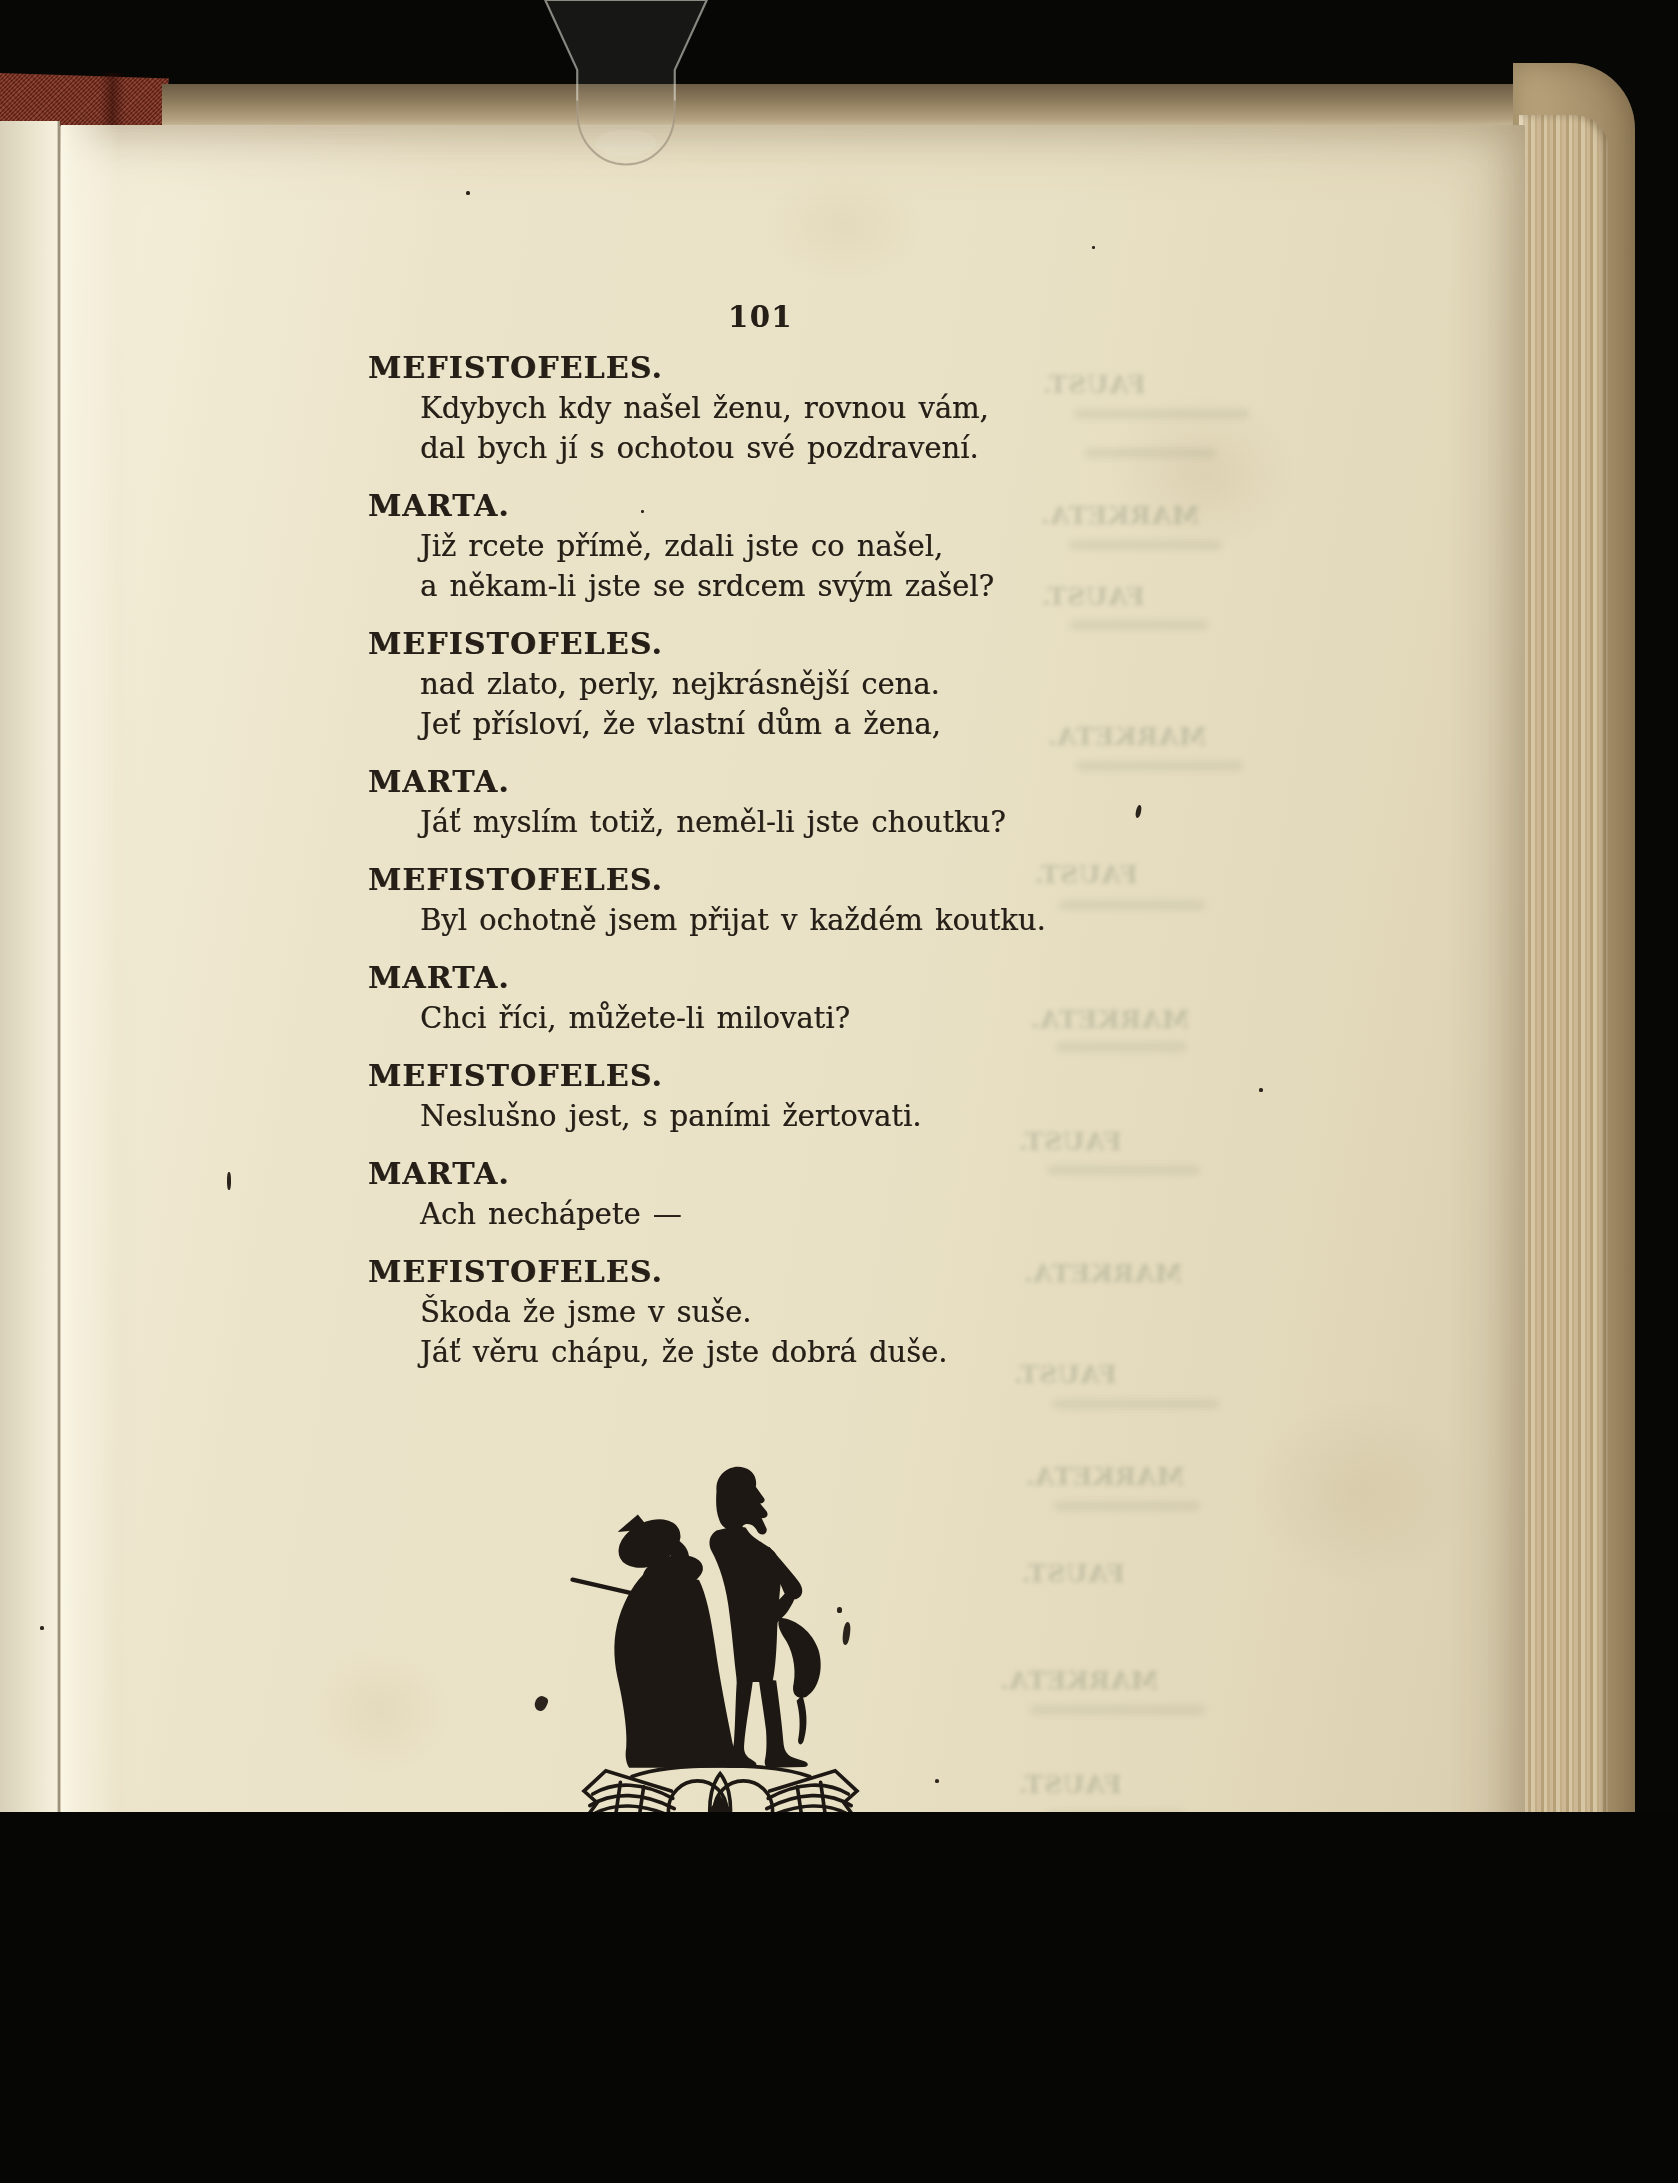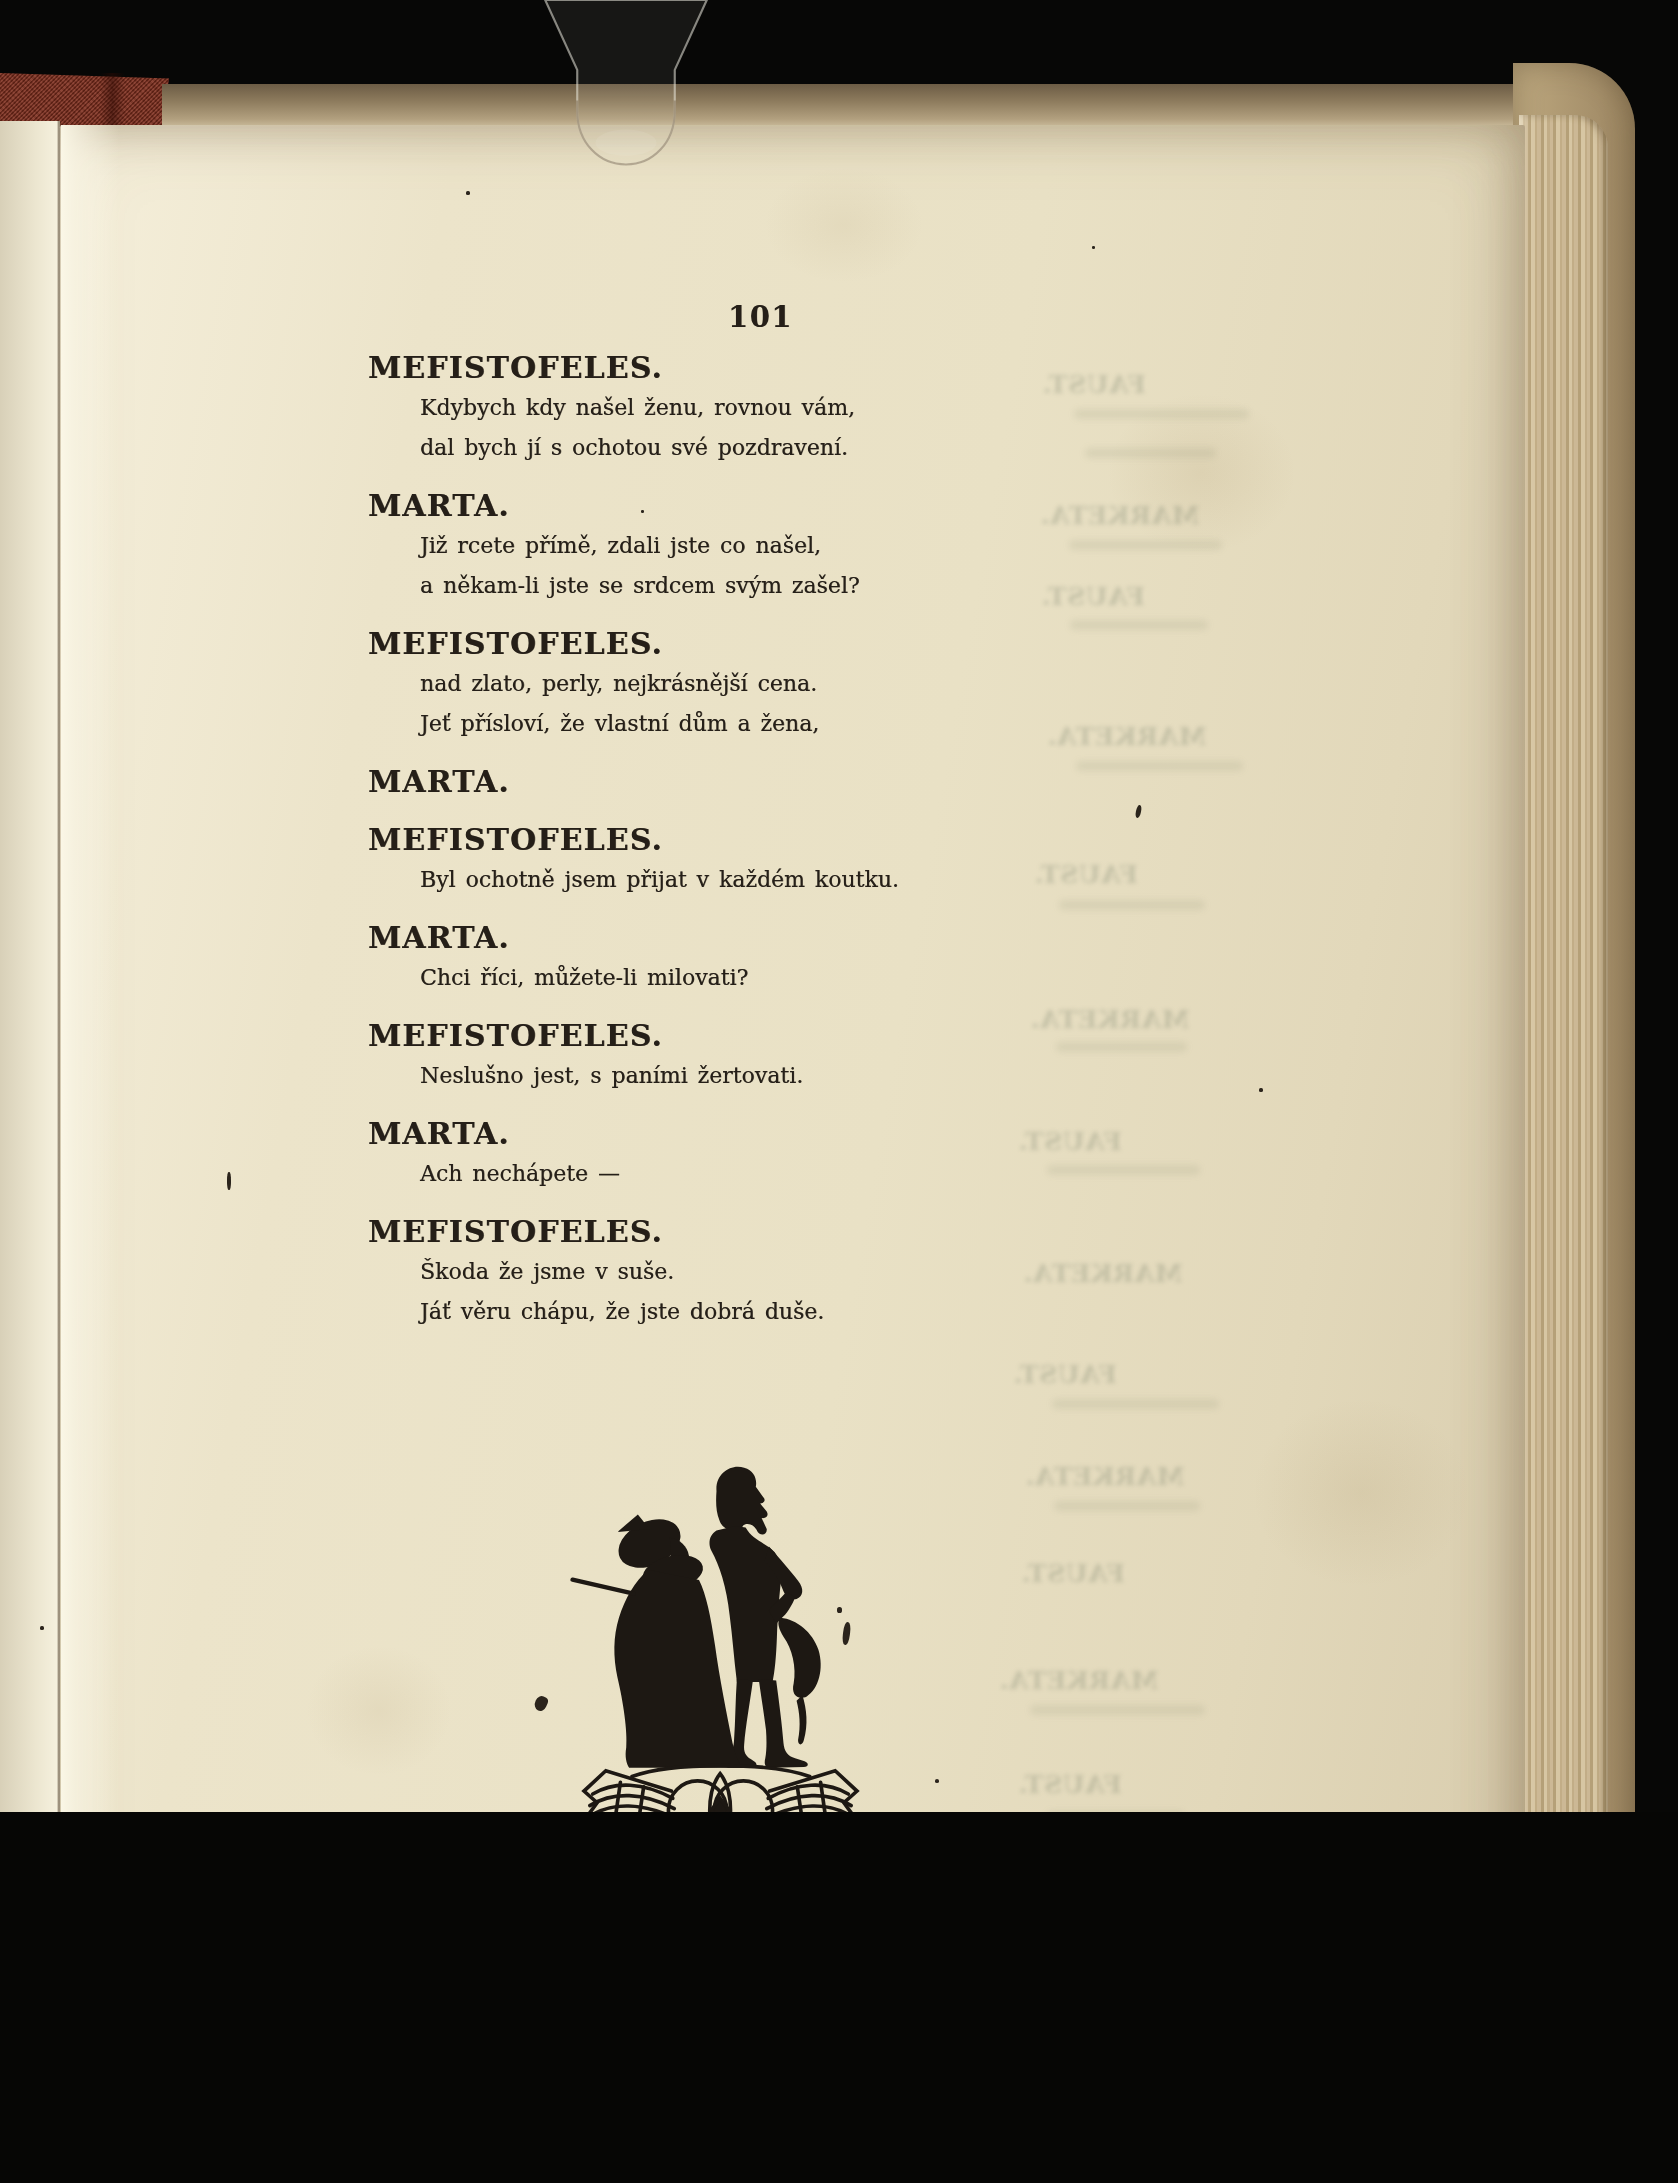--- a/index.html
+++ b/index.html
@@ -38,21 +38,21 @@
     background:linear-gradient(90deg,rgba(255,252,236,.9),rgba(255,252,236,0));}
 
   .stain{border-radius:50%;}
 
   
   .ink{color:#251f18;text-shadow:0.4px 0.4px 0.4px rgba(35,28,20,.6);}
   #pagenum{left:713px;top:300px;width:95px;text-align:center;font-size:29px;font-weight:bold;letter-spacing:1.5px;}
   #column{left:364px;top:348px;width:692px;}
   .speech{margin:0 0 18px 4px;}
   .speaker{font-size:30px;font-weight:bold;letter-spacing:1.1px;line-height:40px;}
-  .line{font-size:22px;line-height:40px;margin-left:52px;word-spacing:2.9px;}
+  .line{font-size:29px;line-height:40px;margin-left:52px;word-spacing:2.9px;}
   .stagedir{font-size:29px;line-height:40px;text-align:center;margin-top:5.8px;word-spacing:2.9px;}
 
   
   .ghost{transform:scaleX(-1);color:rgba(100,112,90,.25);filter:blur(1.9px);
          font-weight:bold;font-size:25px;letter-spacing:0.7px;white-space:nowrap;}
   .ghost-bar{background:rgba(120,128,104,.13);filter:blur(3.3px);height:10.2px;border-radius:5.1px;}
 
   .speck{background:#2b241c;border-radius:45%;}
 
   svg{display:block;overflow:visible;}
@@ -123,20 +123,21 @@
       <div class="line ink">Již rcete přímě, zdali jste co našel,</div>
       <div class="line ink">a někam-li jste se srdcem svým zašel?</div>
     </div>
     <div class="speech">
       <div class="speaker ink">MEFISTOFELES.</div>
       <div class="line ink">nad zlato, perly, nejkrásnější cena.</div>
       <div class="line ink">Jeť přísloví, že vlastní dům a žena,</div>
     </div>
     <div class="speech">
       <div class="speaker ink">MARTA.</div>
+      <div class="line ink">Jáť myslím totiž, neměl-li jste choutku?</div>
     </div>
     <div class="speech">
       <div class="speaker ink">MEFISTOFELES.</div>
       <div class="line ink">Byl ochotně jsem přijat v každém koutku.</div>
     </div>
     <div class="speech">
       <div class="speaker ink">MARTA.</div>
       <div class="line ink">Chci říci, můžete-li milovati?</div>
     </div>
     <div class="speech">

